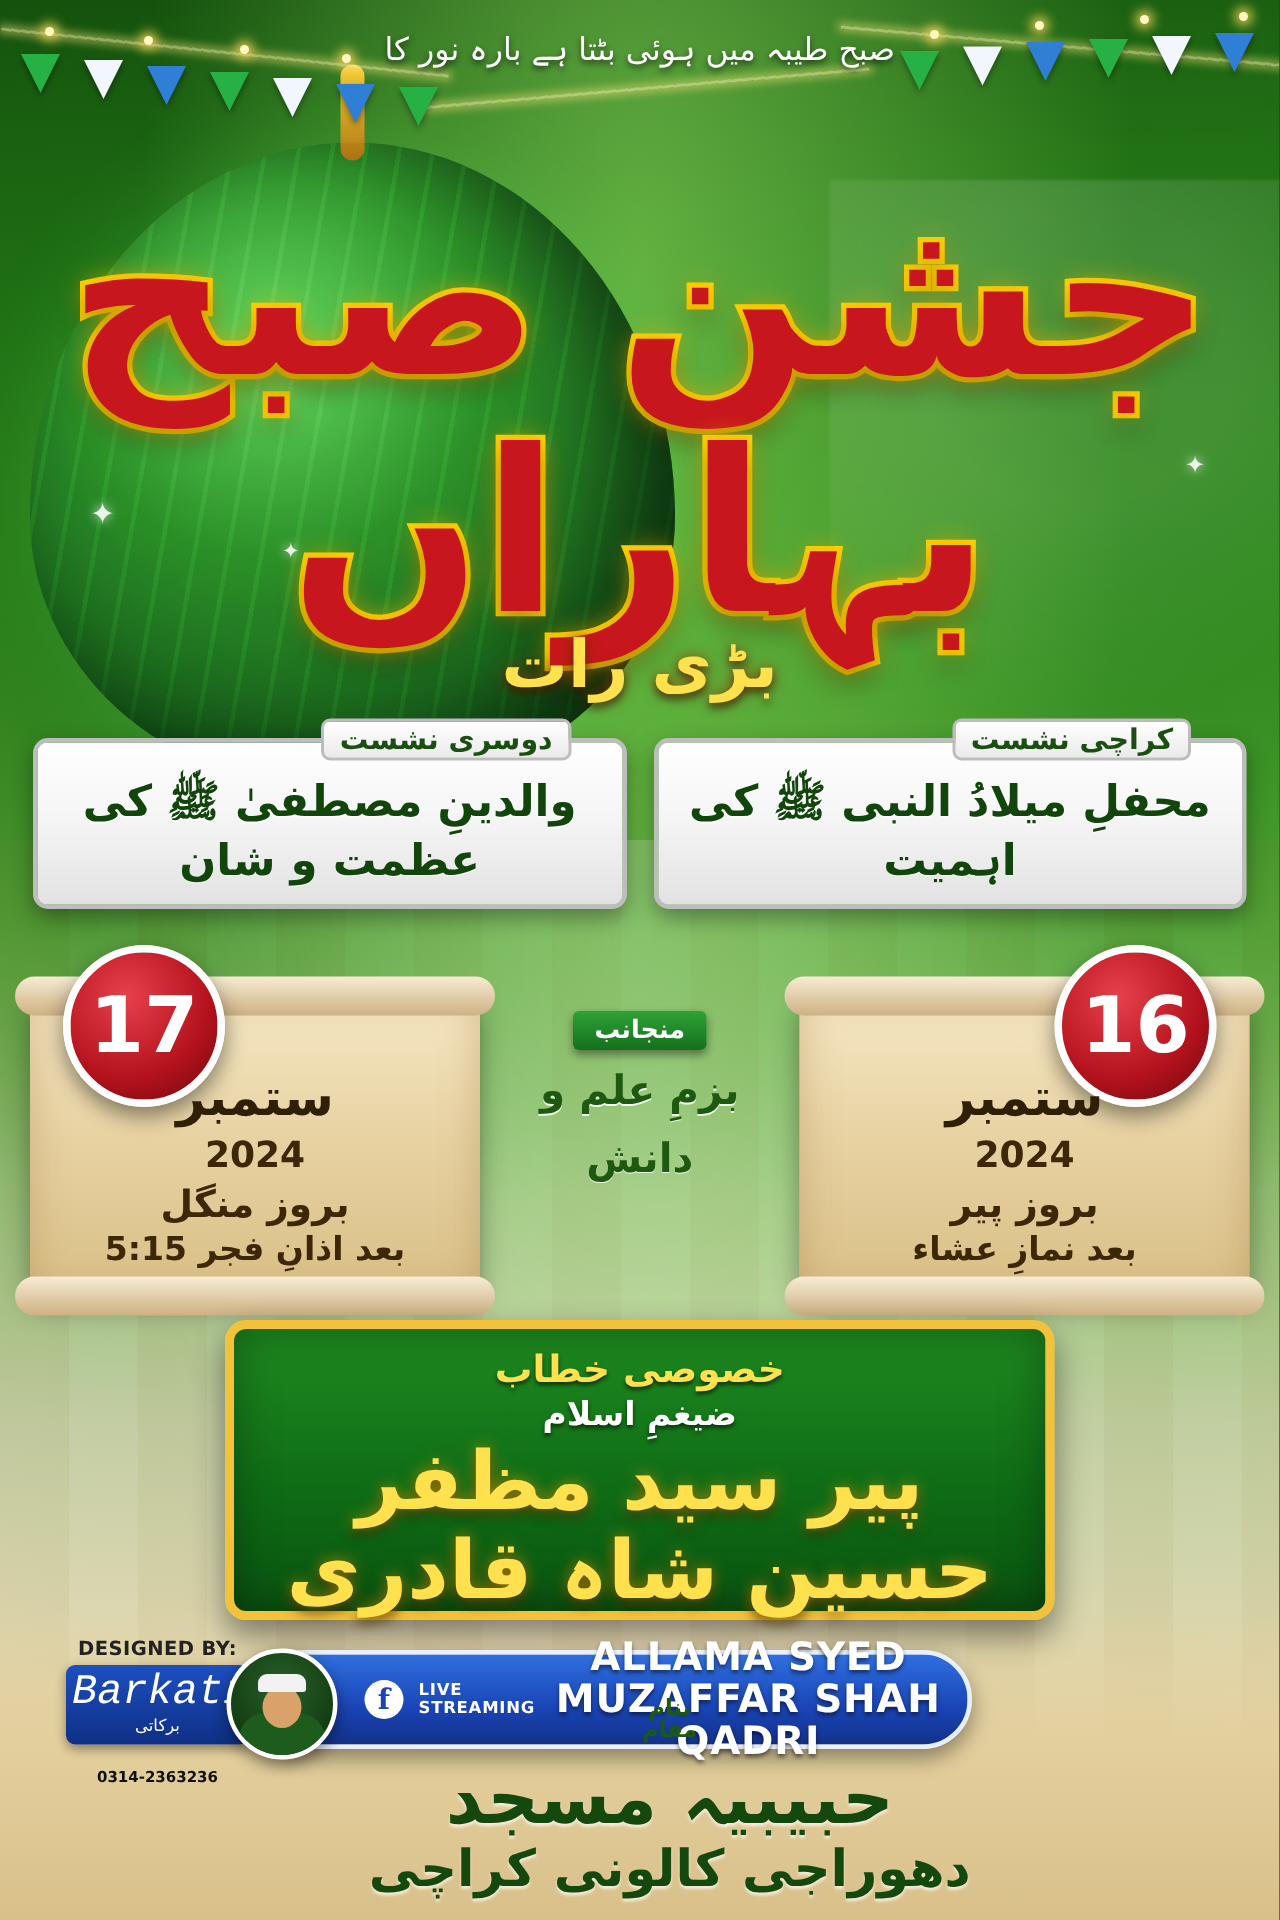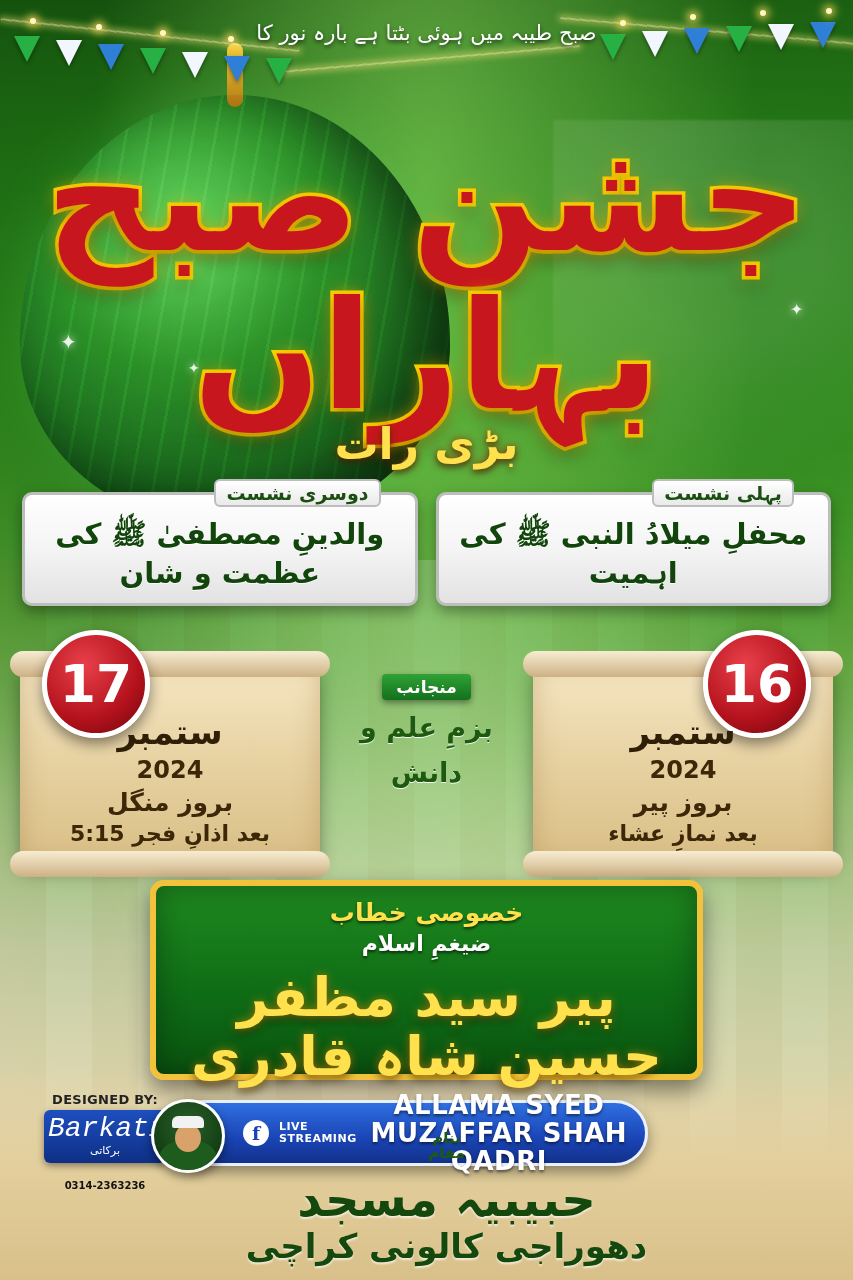--- a/index.html
+++ b/index.html
@@ -187,21 +187,21 @@
     direction:rtl;text-align:center;padding-top:12px;
   }
   .speaker .khitab{
     font-size:25px;font-weight:bold;color:#ffe14d;text-shadow:0 2px 3px rgba(0,0,0,.6);
   }
   .speaker .zeeghum{
     font-size:22px;font-weight:bold;color:#ffffff;margin-top:4px;
     text-shadow:0 2px 3px rgba(0,0,0,.6);
   }
   .speaker .name{
-    font-size:54px;font-weight:bold;color:#ffe14d;line-height:1.1;margin-top:12px;
+    font-size:54px;font-weight:bold;color:#ffe14d;line-height:1.1;margin-top:2px;
     text-shadow:0 0 10px rgba(255,170,0,.6), 0 4px 8px rgba(0,0,0,.6);
   }
   
   .designer{
     position:absolute;left:44px;top:1092px;width:122px;text-align:center;direction:ltr;
   }
   .designer .d-label{font-size:13px;font-weight:bold;color:#222;letter-spacing:.3px;}
   .designer .d-card{
     margin-top:3px;background:linear-gradient(180deg,#1d4fbf,#0e2f85);
     border-radius:6px;padding:5px 4px 6px;color:#fff;
@@ -312,21 +312,21 @@
     <div>صبح طیبہ میں ہوئی بٹتا ہے بارہ نور کا</div>
   </div>
 
   <div class="title-wrap">
     <div class="title-main">جشن صبح بہاراں</div>
   </div>
   <div class="title-sub">بڑی رات</div>
 
   <div class="sessions">
     <div class="session">
-      <div class="session-tag">پہلی نشست</div>
+      <div class="session-tag">کراچی نشست</div>
       <div class="session-text">محفلِ میلادُ النبی ﷺ کی اہمیت</div>
     </div>
     <div class="session">
       <div class="session-tag">دوسری نشست</div>
       <div class="session-text">والدینِ مصطفیٰ ﷺ کی عظمت و شان</div>
     </div>
   </div>
 
   <div class="scrolls">
 

